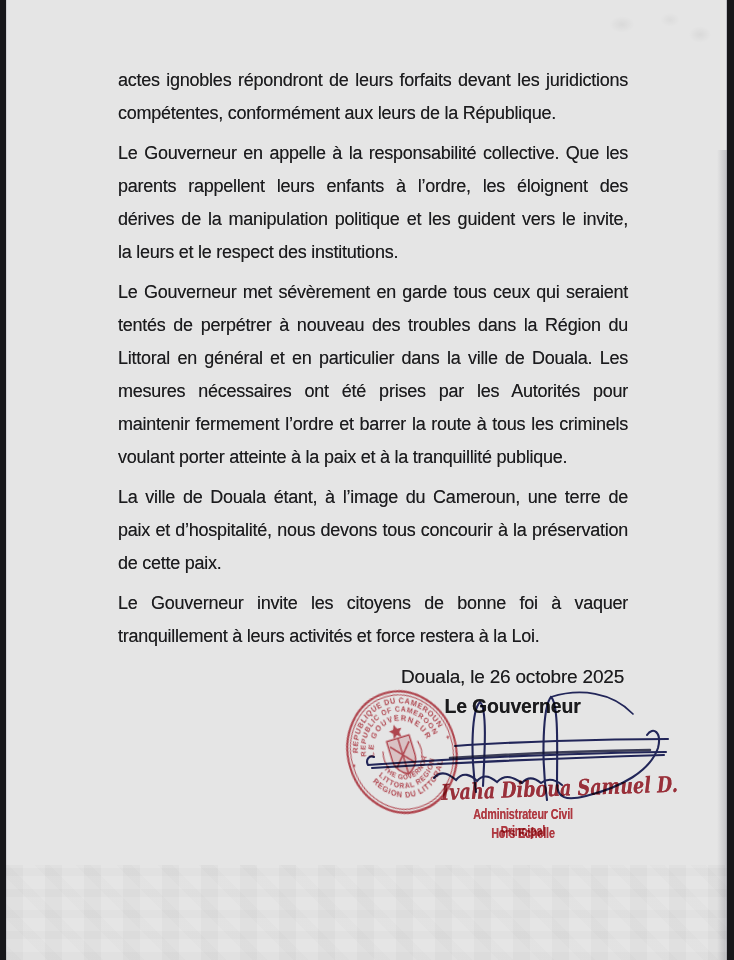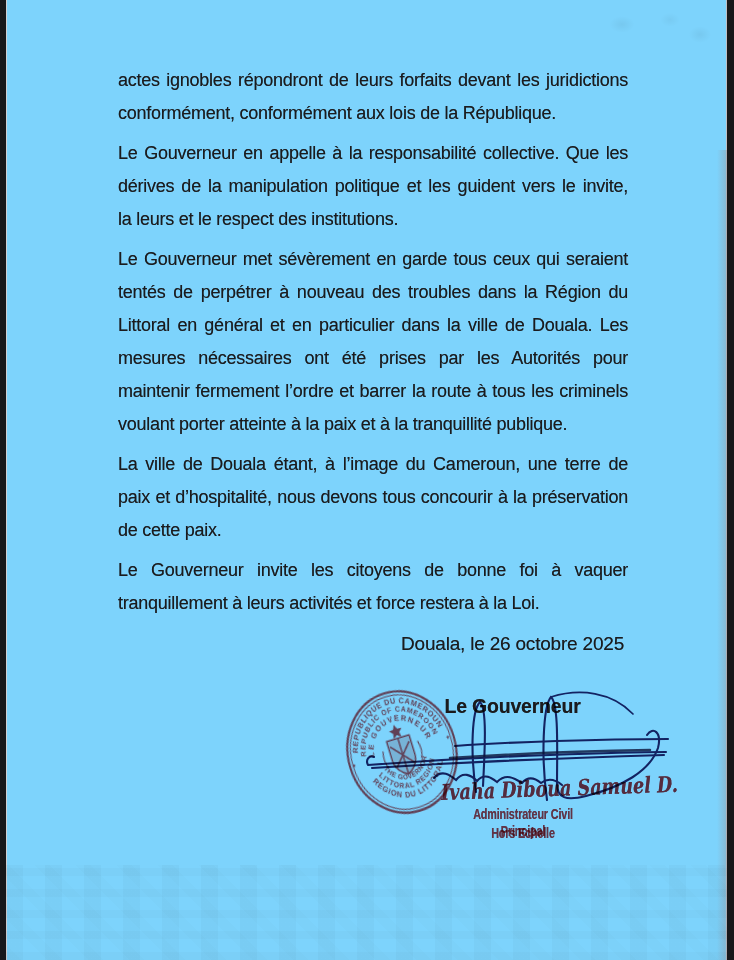--- a/index.html
+++ b/index.html
@@ -1,17 +1,17 @@
 <!DOCTYPE html>
 <html><head>
 <meta charset="utf-8">
 <style>
   html,body{margin:0;padding:0;background:#ffffff;}
   .sheet{
-    position:relative;width:734px;height:960px;background:#7dd3fc;
+    position:relative;width:734px;height:960px;background:#e5e5e5;
     overflow:hidden;font-family:"Liberation Sans",sans-serif;
   }
   
   .edge{position:absolute;top:0;bottom:0;background:#17171a;}
   .edge.left{left:0;width:6px;border-right:1px solid #cfcfd2;}
   .edge.right{right:0;width:7px;border-left:1px solid #bfbfc4;}
   .edge-shade-right{
     position:absolute;right:7px;top:150px;bottom:0;width:10px;
     background:linear-gradient(to right, rgba(175,175,182,0), rgba(150,150,158,.45));
   }
@@ -82,25 +82,26 @@
   <div class="edge left"></div>
   <div class="edge right"></div>
   <div class="edge-shade-right"></div>
   <div class="smudge-topright"></div>
   <div class="noise-bottom"></div>
 
   <div class="content">
 
     <div class="para">
       <div class="line">actes ignobles répondront de leurs forfaits devant les juridictions</div>
-      <div class="line last">conformément, conformément aux lois de la République.</div>
+      <div class="line last">compétentes, conformément aux leurs de la République.</div>
     </div>
 
     <div class="para">
       <div class="line">Le Gouverneur en appelle à la responsabilité collective. Que les</div>
+      <div class="line">parents rappellent leurs enfants à l’ordre, les éloignent des</div>
       <div class="line">dérives de la manipulation politique et les guident vers le invite,</div>
       <div class="line last">la leurs et le respect des institutions.</div>
     </div>
 
     <div class="para">
       <div class="line">Le Gouverneur met sévèrement en garde tous ceux qui seraient</div>
       <div class="line">tentés de perpétrer à nouveau des troubles dans la Région du</div>
       <div class="line">Littoral en général et en particulier dans la ville de Douala. Les</div>
       <div class="line">mesures nécessaires ont été prises par les Autorités pour</div>
       <div class="line">maintenir fermement l’ordre et barrer la route à tous les criminels</div>

